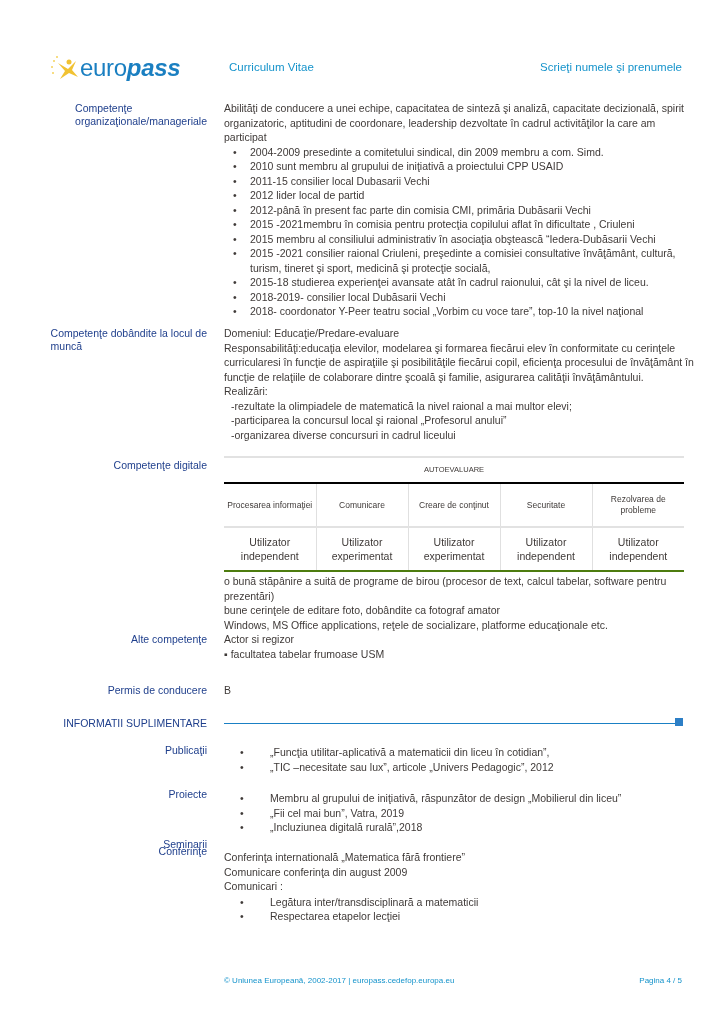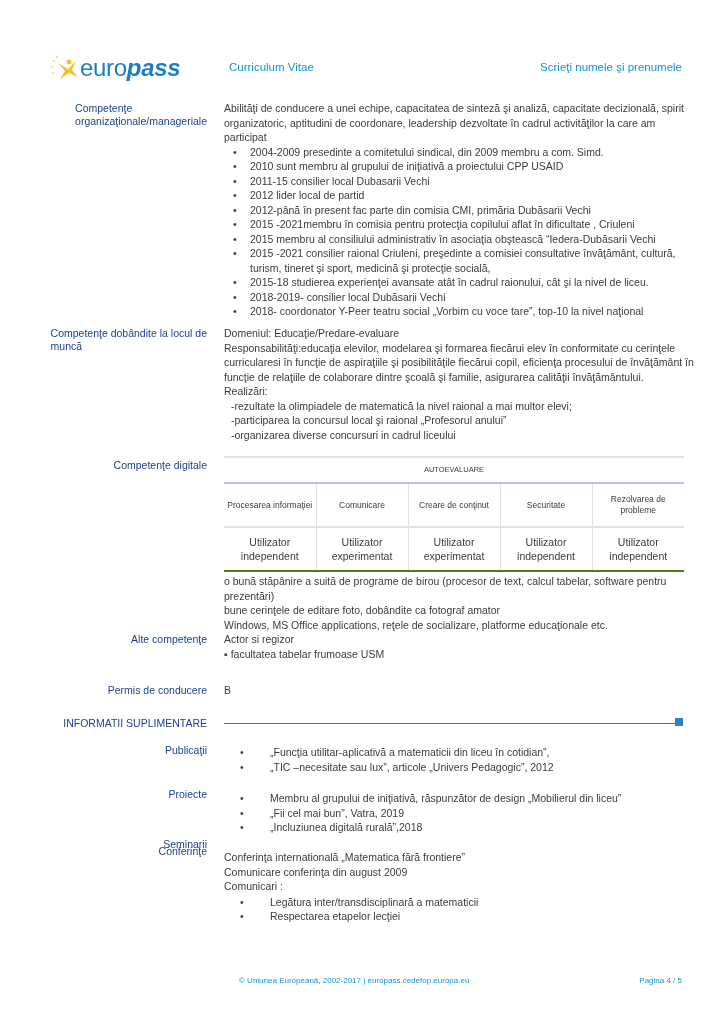--- a/index.html
+++ b/index.html
@@ -12,26 +12,26 @@
   ul.bul { list-style: none; margin: 0; padding: 0; }
   ul.bul li { position: relative; padding-left: 26px; line-height: 14.5px; }
   ul.bul li::before { content: "•"; position: absolute; left: 9px; top: 0; color: #3f3a38; }
   ul.bul.wide li { padding-left: 46px; }
   ul.bul.wide li::before { left: 16px; }
   .logo-text { font-size: 24px; color: #1a7fc1; letter-spacing: -0.3px; }
   .logo-text b { font-style: italic; font-weight: bold; color: #1a7fc1; }
   table.dig { border-collapse: collapse; width: 460px; table-layout: fixed; }
   table.dig td { text-align: center; border-left: 1px solid #e0e0e0; color: #3f3a38; }
   table.dig td:first-child { border-left: none; }
-  .auto { font-size: 7.5px; color: #1f3f8c; height: 22px; border-top: 2px solid #e2e2e2; border-bottom: 2px solid #c4b5fd; text-align: center; }
+  .auto { font-size: 7.5px; color: #1f3f8c; height: 22px; border-top: 2px solid #e2e2e2; border-bottom: 2px solid #000000; text-align: center; }
   .cat td { font-size: 8.5px; color: #1f3f8c; height: 40px; line-height: 11px; border-bottom: 2px solid #e2e2e2; }
   .lvl td { font-size: 10.5px; height: 40px; line-height: 14px; border-bottom: 2px solid #4d7c0f; }
   .sec-line { position: absolute; left: 224px; top: 723px; width: 451px; height: 1px; background: #1a80c4; }
   .sec-sq { position: absolute; left: 675px; top: 718px; width: 8px; height: 8px; background: #2d7fc6; }
-  .footer { position: absolute; top: 976px; font-size: 8px; color: #1593cb; margin-left: 15px; }
+  .footer { position: absolute; top: 976px; font-size: 8px; color: #1593cb; }
 </style>
 </head>
 <body>
 
 <div class="abs" style="left:50px; top:54px; height:28px; display:flex; align-items:center;">
   <span style="display:inline-block; width:30px; height:26px; position:relative;">
     <svg width="30" height="26" viewBox="0 0 30 26">
       <circle cx="4" cy="6" r="1" fill="#f4d25a"></circle>
       <circle cx="2" cy="12" r="1" fill="#f4d25a"></circle>
       <circle cx="7" cy="2" r="1" fill="#f4d25a"></circle>

